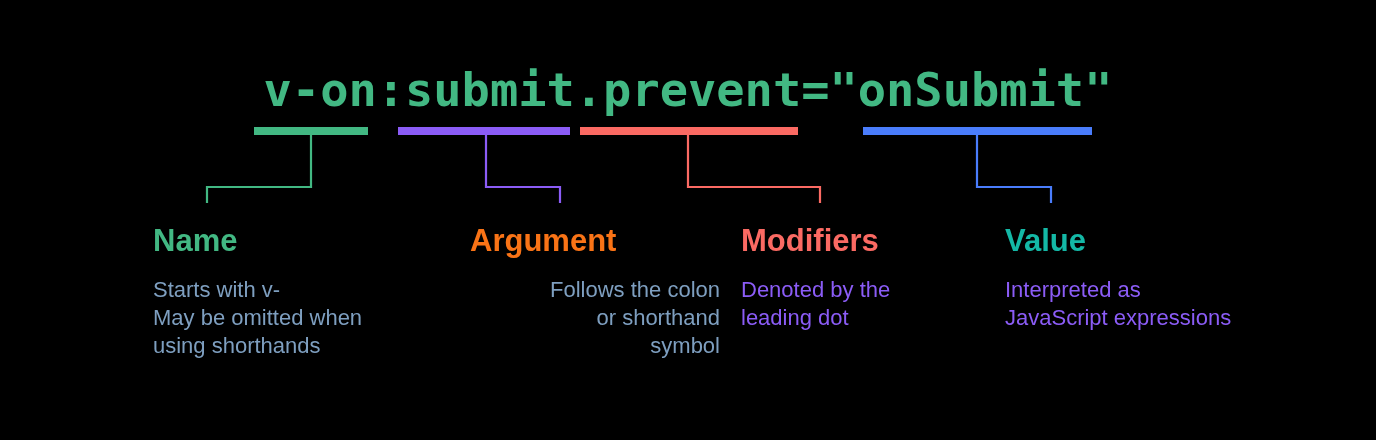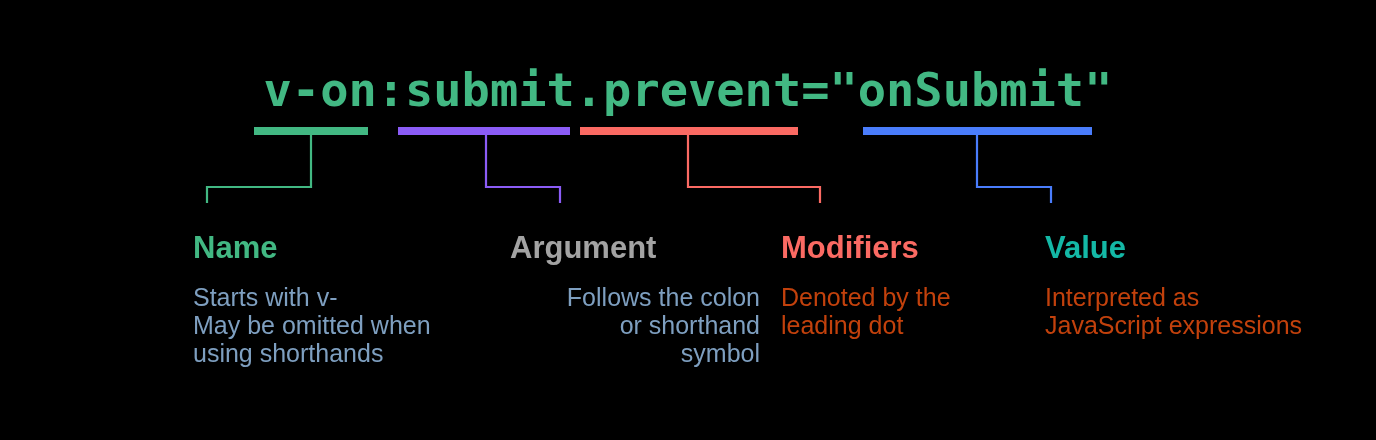--- a/index.html
+++ b/index.html
@@ -52,34 +52,33 @@
   
   .legend {
     position: absolute;
     left: 0;
     top: 0;
     width: 1376px;
     height: 440px;
   }
   .legend-col {
     position: absolute;
-    top: 229px;
-    margin-left: 40px;
+    top: 222px;
   }
   .legend-title {
     font-family: "Liberation Sans", sans-serif;
     font-size: 31px;
     font-weight: 700;
     line-height: 38px;
     margin: 0 0 16px 0;
     white-space: nowrap;
   }
   .legend-desc {
     font-family: "Liberation Sans", sans-serif;
-    font-size: 25px;
+    font-size: 22px;
     font-weight: 400;
     line-height: 28px;
     color: #7e9fc0;
     white-space: pre-line;
     margin: 0;
   }
 
   .col-name     { left: 153px; width: 300px; }
   .col-argument { left: 470px; width: 250px; }
   .col-modifier { left: 741px; width: 250px; text-decoration: underline; }
@@ -110,32 +109,32 @@
   <div class="legend">
 
     <div class="legend-col col-name">
       <div class="legend-title" style="color: rgb(66, 184, 131);">Name</div>
       <div class="legend-desc" style="color: rgb(126, 159, 192);">Starts with v-
 May be omitted when
 using shorthands</div>
     </div>
 
     <div class="legend-col col-argument">
-      <div class="legend-title" style="color: #a3a3a3;">Argument</div>
+      <div class="legend-title" style="color: #f97316;">Argument</div>
       <div class="legend-desc" style="color: rgb(126, 159, 192); text-align: right;">Follows the colon
 or shorthand
 symbol</div>
     </div>
 
     <div class="legend-col col-modifier">
       <div class="legend-title" style="color: rgb(251, 106, 99);">Modifiers</div>
-      <div class="legend-desc" style="color: #c2410c;">Denoted by the
+      <div class="legend-desc" style="color: #8b5cf6;">Denoted by the
 leading dot</div>
     </div>
 
     <div class="legend-col col-value">
       <div class="legend-title" style="color: #14b8a6;">Value</div>
-      <div class="legend-desc" style="color: #c2410c;">Interpreted as
+      <div class="legend-desc" style="color: #8b5cf6;">Interpreted as
 JavaScript expressions</div>
     </div>
 
   </div>
 </div>
 
 </body></html>

